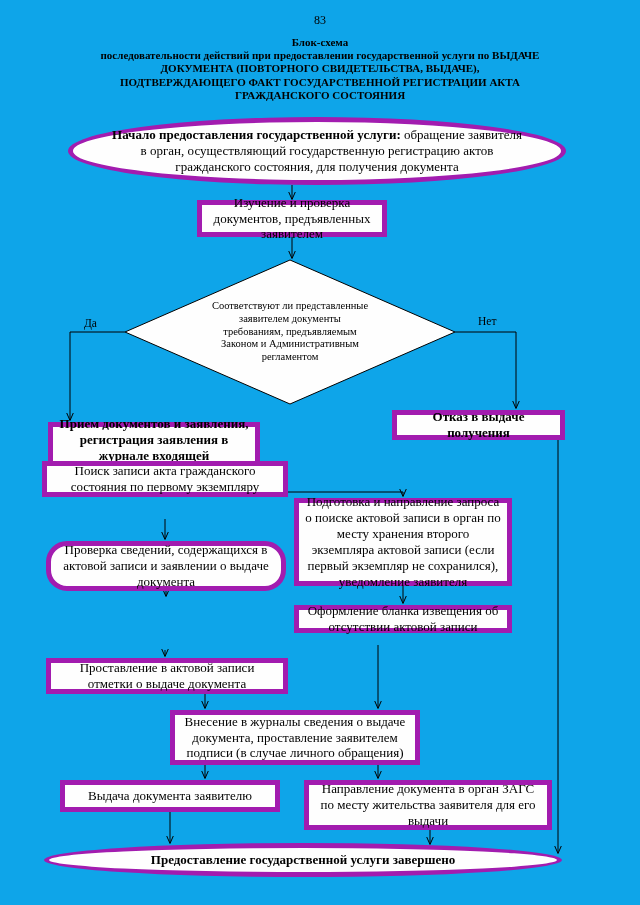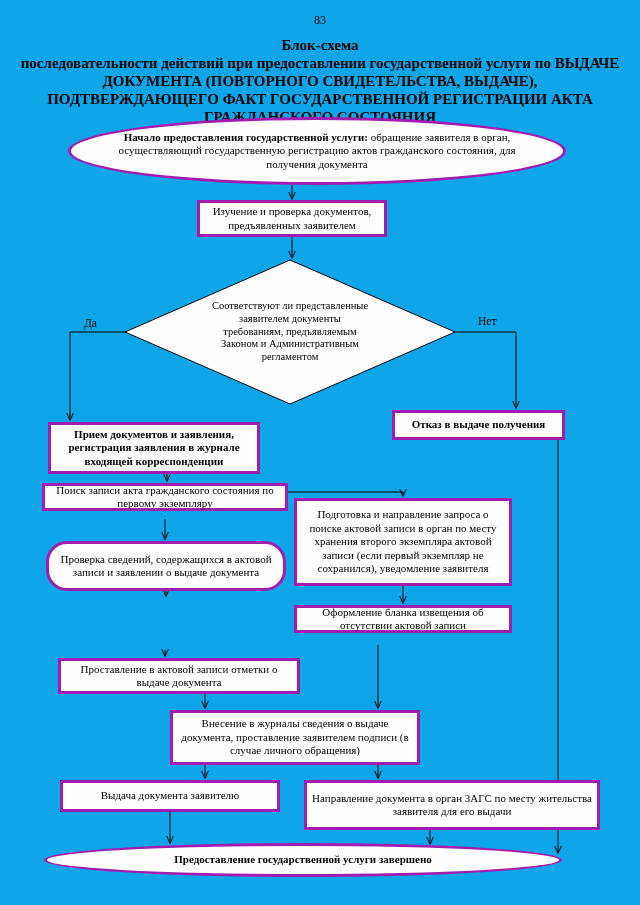--- a/index.html
+++ b/index.html
@@ -8,30 +8,30 @@
     background: #0ea5e9; color: #000;
     font-family: "Liberation Serif", serif;
     overflow: hidden;
     text-decoration: underline;
   }
   .wires { position: absolute; left: 0; top: 0; z-index: 1; }
   .wires path, .wires polygon { fill: none; stroke: #000; stroke-width: 1; }
   .wires polygon { fill: #fefefe; }
   .node {
     position: absolute; z-index: 2;
-    border: 3px solid #a21caf; background: #fefefe;
+    border: 5px solid #a21caf; background: #fefefe;
     display: flex; align-items: center; justify-content: center;
-    text-align: center; font-size: 11px; line-height: 1.22;
+    text-align: center; font-size: 13px; line-height: 1.22;
     padding: 2px 5px; box-sizing: border-box;
   }
   .plain { border: none; background: transparent; }
   .ellipse { border-radius: 50%; }
   .bold { font-weight: bold; }
   .pageno { position: absolute; top: 13px; left: 0; width: 100%; text-align: center; font-size: 12px; z-index: 2; }
-  .title { position: absolute; top: 36px; left: 20px; width: 600px; text-align: center; font-weight: bold; font-size: 15px; line-height: 1.2; z-index: 2; }
+  .title { position: absolute; top: 36px; left: 20px; width: 600px; text-align: center; font-weight: bold; font-size: 11px; line-height: 1.2; z-index: 2; }
   .blabel { position: absolute; z-index: 2; font-size: 11.5px; }
 </style>
 </head>
 <body>
 
 <div class="page">
 
   <svg class="wires" width="640" height="905" viewBox="0 0 640 905">
     <defs>
       <marker id="arrowhead" markerWidth="9" markerHeight="8" refX="7.5" refY="3.5" orient="auto" markerUnits="userSpaceOnUse">
@@ -76,32 +76,32 @@
 
   <div class="node plain" style="left:203px; top:286px; width:174px; height:92px; font-size:10.5px;">Соответствуют ли представленные заявителем документы требованиям, предъявляемым Законом и Административным регламентом</div>
 
   <div class="blabel" style="left:84px; top:317px;">Да</div>
   <div class="blabel" style="left:478px; top:315px;">Нет</div>
 
   <div class="node bold" style="left:48px; top:422px; width:212px; height:52px;">Прием документов и заявления, регистрация заявления в журнале входящей корреспонденции</div>
 
   <div class="node bold" style="left:392px; top:410px; width:173px; height:30px;">Отказ в выдаче получения</div>
 
-  <div class="node" style="left:42px; top:483px; width:246px; height:28px;">Поиск записи акта гражданского состояния по первому экземпляру</div>
+  <div class="node" style="left:42px; top:461px; width:246px; height:36px;">Поиск записи акта гражданского состояния по первому экземпляру</div>
 
   <div class="node" style="left:294px; top:498px; width:218px; height:88px;">Подготовка и направление запроса о поиске актовой записи в орган по месту хранения второго экземпляра актовой записи (если первый экземпляр не сохранился), уведомление заявителя</div>
 
   <div class="node" style="left:46px; top:541px; width:240px; height:50px;border-radius:21px;">Проверка сведений, содержащихся в актовой записи и заявлении о выдаче документа</div>
 
 
   <div class="node" style="left:294px; top:605px; width:218px; height:28px;">Оформление бланка извещения об отсутствии актовой записи</div>
 
-  <div class="node" style="left:58px; top:658px; width:242px; height:36px;">Проставление в актовой записи отметки о выдаче документа</div>
+  <div class="node" style="left:46px; top:658px; width:242px; height:36px;">Проставление в актовой записи отметки о выдаче документа</div>
 
   <div class="node" style="left:170px; top:710px; width:250px; height:55px;">Внесение в журналы сведения о выдаче документа, проставление заявителем подписи (в случае личного обращения)</div>
 
   <div class="node" style="left:60px; top:780px; width:220px; height:32px;">Выдача документа заявителю</div>
 
-  <div class="node" style="left:304px; top:780px; width:296px; height:50px;">Направление документа в орган ЗАГС по месту жительства заявителя для его выдачи</div>
+  <div class="node" style="left:304px; top:780px; width:248px; height:50px;">Направление документа в орган ЗАГС по месту жительства заявителя для его выдачи</div>
 
   <div class="node ellipse bold" style="left:44px; top:843px; width:518px; height:34px;">Предоставление государственной услуги завершено</div>
 
 </div>
 
 </body></html>

